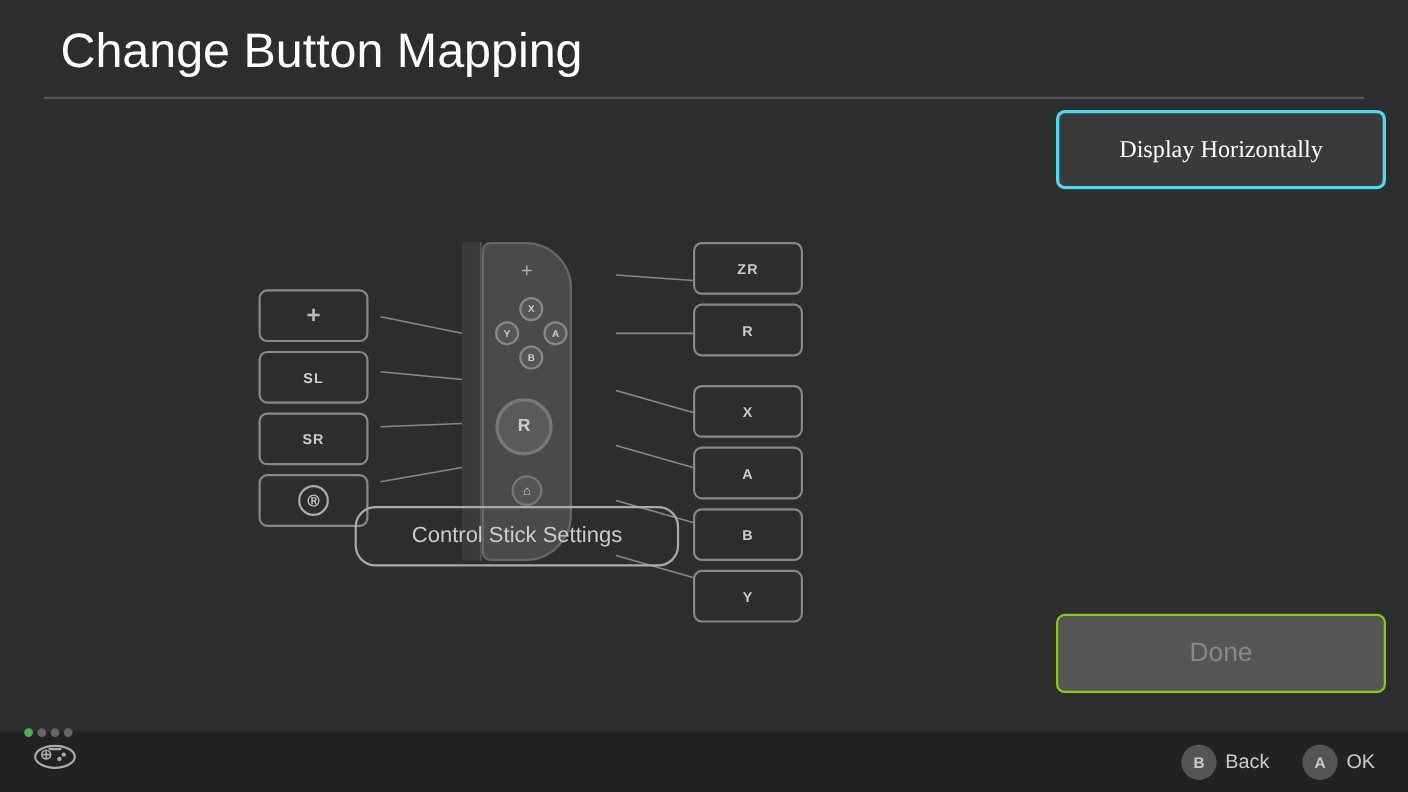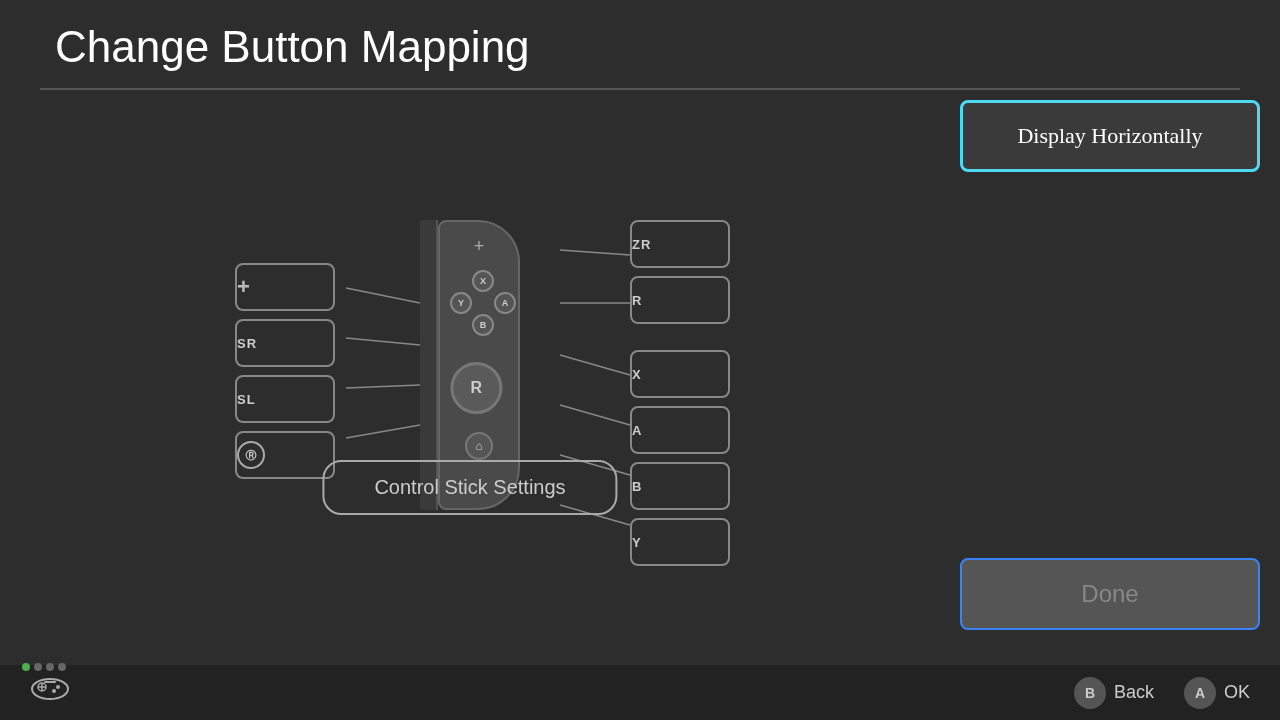--- a/index.html
+++ b/index.html
@@ -28,20 +28,21 @@
 
     .btn-box {
       border: 2px solid #888;
       border-radius: 8px;
       background: transparent;
       color: #ccc;
       width: 100px;
       height: 48px;
       display: flex;
       align-items: center;
+      justify-content: center;
       font-size: 14px;
       font-weight: bold;
       cursor: pointer;
     }
 
     .btn-circle-icon {
       width: 28px;
       height: 28px;
       border: 2px solid #aaa;
       border-radius: 50%;
@@ -76,21 +77,21 @@
       color: #ffffff;
       padding: 20px 30px;
       font-size: 22px;
       cursor: pointer;
       text-align: center;
       width: 100%;
       font-family: Liberation Serif, serif;
     }
 
     .done-btn {
-      border: 2px solid #3b82f6;
+      border: 2px solid #84cc16;
       border-radius: 8px;
       background: #555;
       color: #888;
       padding: 20px 30px;
       font-size: 24px;
       cursor: pointer;
       text-align: center;
       width: 100%;
       margin-top: auto;
     }
@@ -247,25 +248,25 @@
         <line x1="380" y1="350" x2="450" y2="370" stroke="#888" stroke-width="1.5"></line>
       </svg>
 
       <div style="position:absolute; left:55px; top:108px; display:flex; flex-direction:column; gap:8px;">
 
         <div class="btn-box">
           <span style="font-size:22px; color:#bbb;">+</span>
         </div>
 
         <div class="btn-box">
+          <span class="btn-label-text">SL</span>
+        </div>
+
+        <div class="btn-box">
           <span class="btn-label-text">SR</span>
-        </div>
-
-        <div class="btn-box">
-          <span class="btn-label-text">SL</span>
         </div>
 
         <div class="btn-box">
           <div class="btn-circle-icon">
             <span style="font-size:11px;">Ⓡ</span>
           </div>
         </div>
       </div>
 
       <div style="position:absolute; left:240px; top:65px; width:100px; height:290px;">

